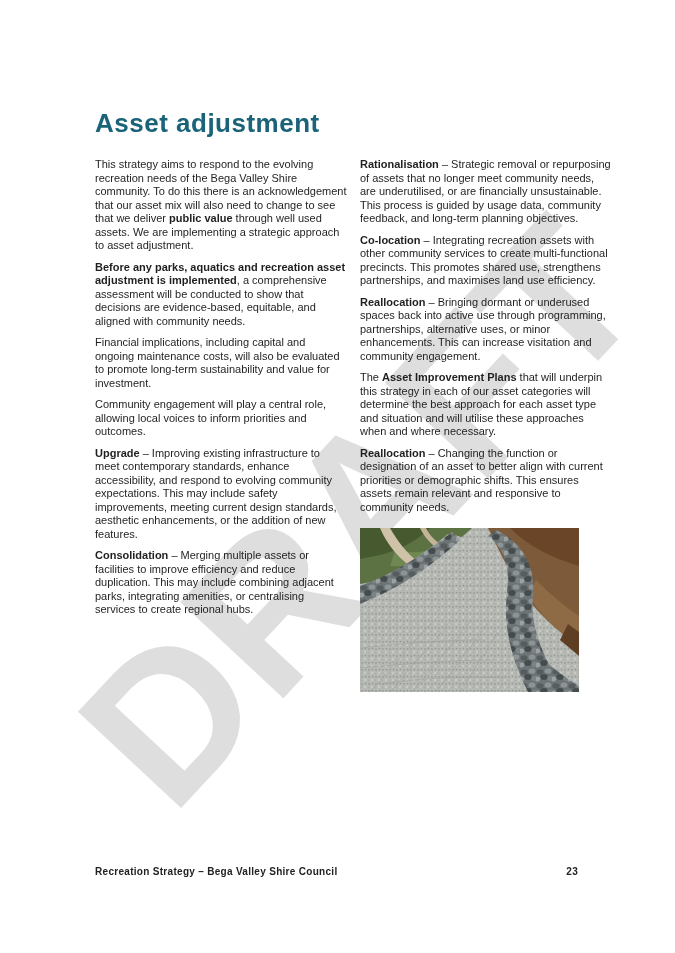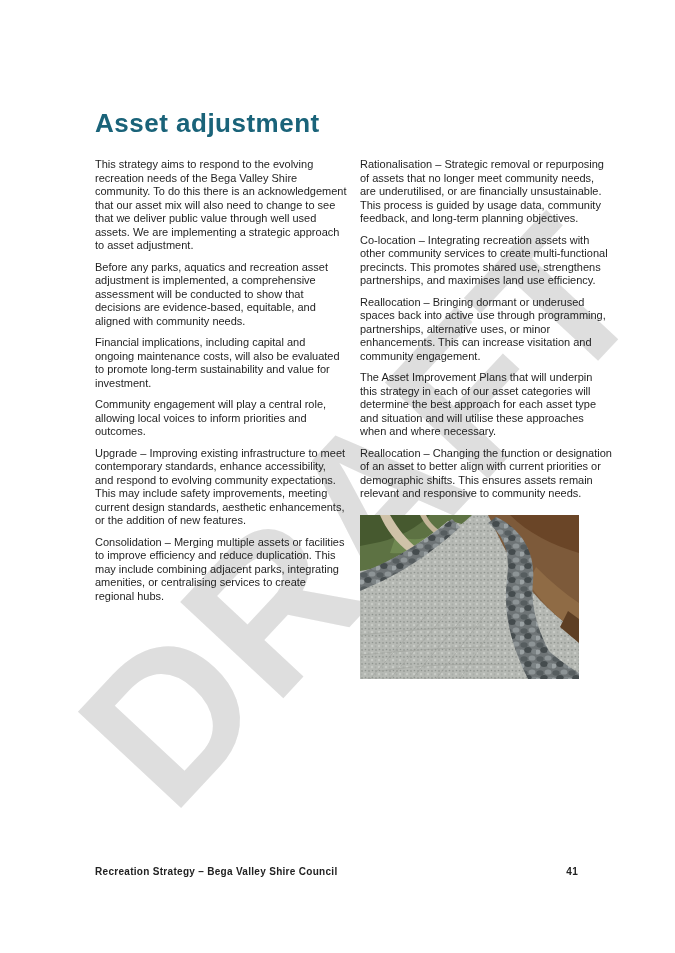--- a/index.html
+++ b/index.html
@@ -44,21 +44,21 @@
     z-index:1;
   }
   .col{width:252px;}
   .para{
     margin:0 0 8px 0;
     font-size:11px;
     line-height:13.5px;
     color:#1f1f1f;
     text-align:left;
   }
-  .para .b{font-weight:normal;}
+  .para .b{font-weight:bold;}
   .photo{
     display:block;
     margin-top:14px;
     width:219px;height:164px;
     z-index:2;
   }
   .footer{
     position:absolute;
     left:95px;right:97px;top:866px;
     display:flex;
@@ -132,16 +132,16 @@
     </g>
     <path d="M92,4 C66,24 38,44 0,58 L0,76 C44,58 74,36 100,12 Z" fill="url(#rocks)"></path>
     <path d="M128,8 C146,22 150,40 147,64 C143,96 150,128 168,164 H206 C180,126 170,96 173,66 C176,34 158,12 136,2 Z" fill="url(#rocks)"></path>
     <path d="M170,120 C186,134 202,148 219,158 V164 H186 C178,150 172,136 170,120 Z" fill="url(#rocks)"></path>
   </svg>
       </div>
   </div>
 
   <div class="footer">
     <span>Recreation Strategy – Bega Valley Shire Council</span>
-    <span>41</span>
+    <span>23</span>
   </div>
 
 </div>
 
 </body></html>

